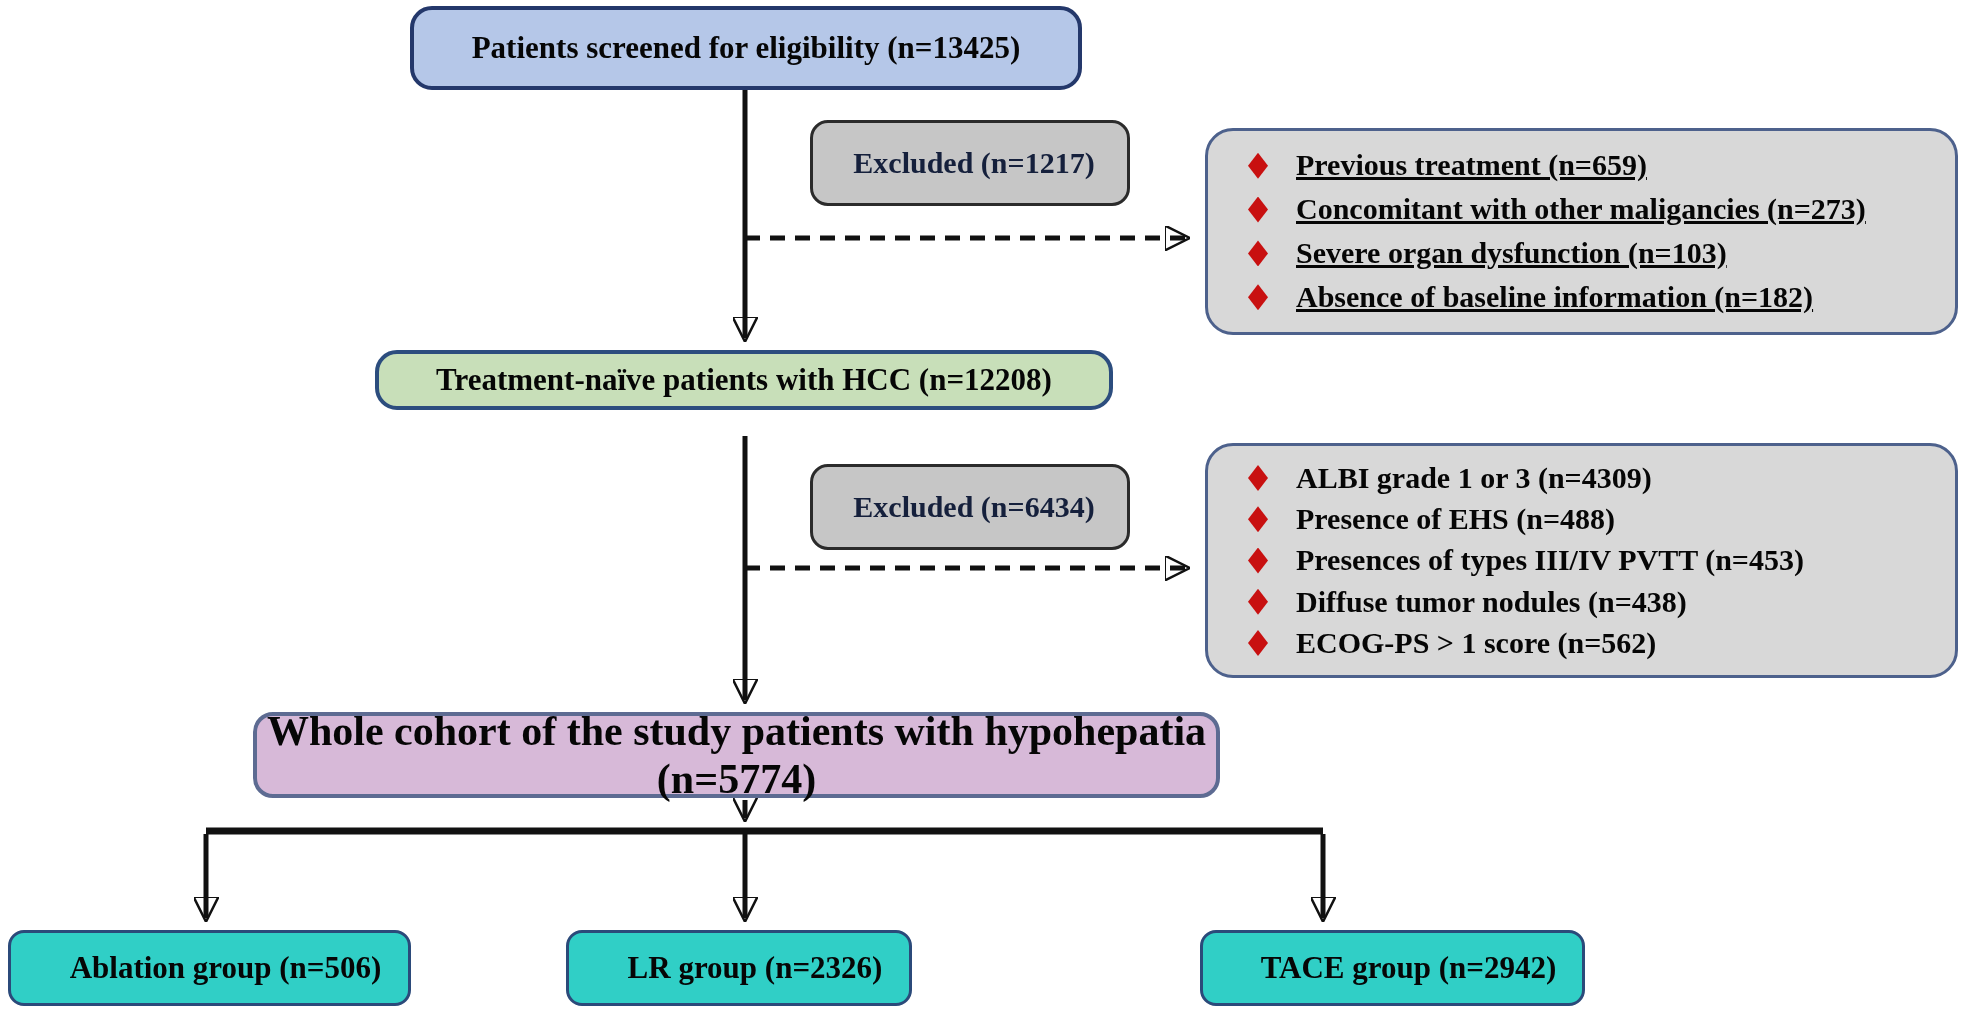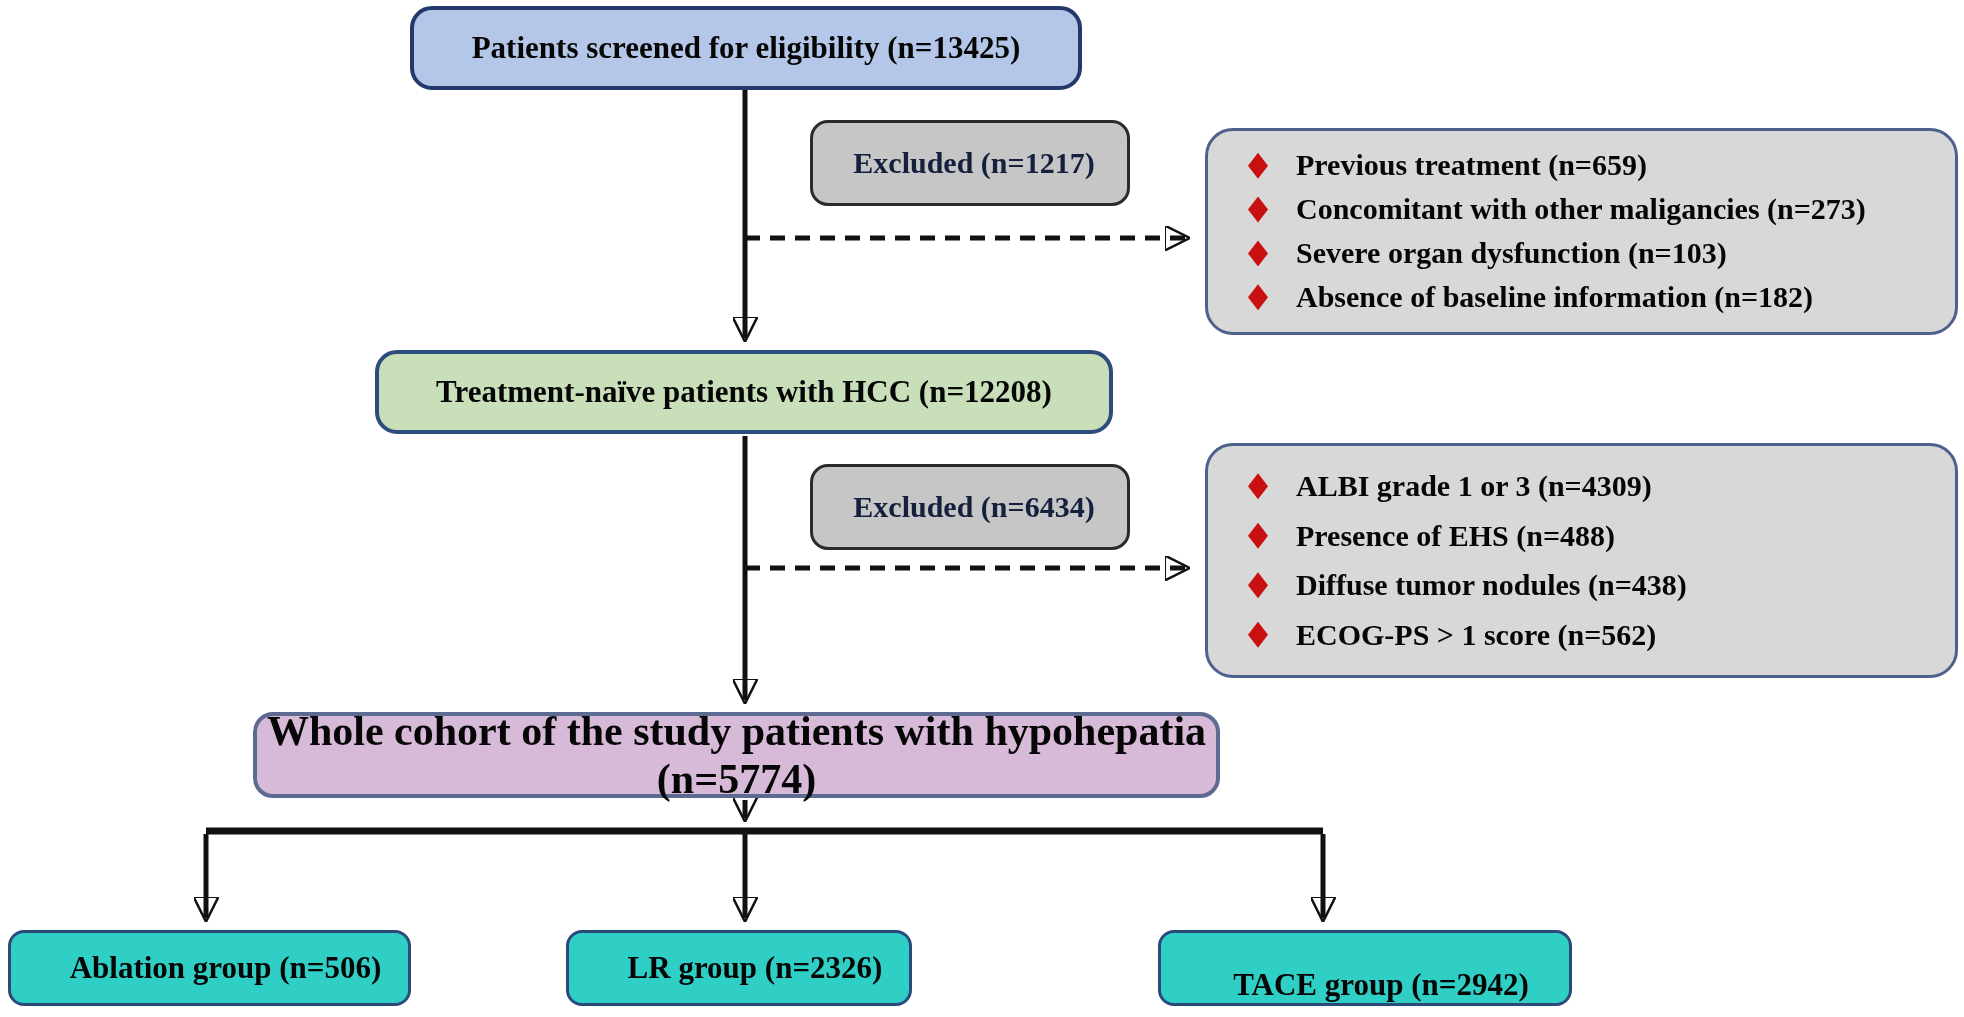--- a/index.html
+++ b/index.html
@@ -34,42 +34,42 @@
     font-size:30px;color:var(--excluded-text);padding-left:8px;
   }
   .node-excluded-1{left:810px;top:120px;}
   .node-excluded-2{left:810px;top:464px;}
   .node-list{
     left:1205px;width:753px;border-radius:28px;
     background:var(--list-fill);border:3px solid var(--list-border);
     display:flex;flex-direction:column;justify-content:space-evenly;align-items:stretch;
     padding:8px 14px 8px 40px;font-size:30px;text-align:left;
   }
-  .node-list-1{top:128px;height:207px;}
+  .node-list-1{top:128px;height:207px;text-decoration:underline;}
   .node-list-2{top:443px;height:235px;}
   .list-row{display:flex;align-items:center;gap:28px;}
   .diamond{
     width:20px;height:26px;flex:0 0 20px;background:var(--diamond-red);
     clip-path:polygon(50% 0,100% 50%,50% 100%,0 50%);
   }
   .node-naive{
-    left:375px;top:350px;width:738px;height:84px;border-radius:22px;
+    left:375px;top:350px;width:738px;height:60px;border-radius:22px;
     background:var(--naive-fill);border:4px solid var(--naive-border);font-size:31px;
   }
   .node-cohort{
     left:253px;top:712px;width:967px;height:86px;border-radius:20px;
     background:var(--cohort-fill);border:4px solid var(--cohort-border);font-size:42px;
   }
   .node-group{
     top:930px;height:76px;border-radius:16px;
     background:var(--group-fill);border:3px solid var(--group-border);font-size:31px;padding-left:32px;
   }
   .node-group-1{left:8px;width:403px;}
   .node-group-2{left:566px;width:346px;}
-  .node-group-3{left:1158px;width:414px;align-items:flex-end;}
+  .node-group-3{left:1200px;width:385px;}
   .connectors path,.connectors line{stroke:var(--line);fill:none;}
 </style>
 </head>
 <body>
 
 <div class="canvas">
 
   <svg class="connectors" viewBox="0 0 1964 1017" xmlns="http://www.w3.org/2000/svg">
     <defs>
       <marker id="arrow" viewBox="0 0 10 10" refX="8.5" refY="5" markerWidth="5" markerHeight="5" orient="auto-start-reverse" markerUnits="strokeWidth">
@@ -133,20 +133,24 @@
     <div class="list-row">
       <span class="diamond"></span>
       <span>ALBI grade 1 or 3 (n=4309)</span>
     </div>
     <div class="list-row">
       <span class="diamond"></span>
       <span>Presence of EHS (n=488)</span>
     </div>
     <div class="list-row">
       <span class="diamond"></span>
+      <span>Presences of types III/IV PVTT (n=453)</span>
+    </div>
+    <div class="list-row">
+      <span class="diamond"></span>
       <span>Diffuse tumor nodules (n=438)</span>
     </div>
     <div class="list-row">
       <span class="diamond"></span>
       <span>ECOG-PS &gt; 1 score (n=562)</span>
     </div>
   </div>
 
   <div class="box node-cohort">
     <span>Whole cohort of the study patients with hypohepatia (n=5774)</span>

